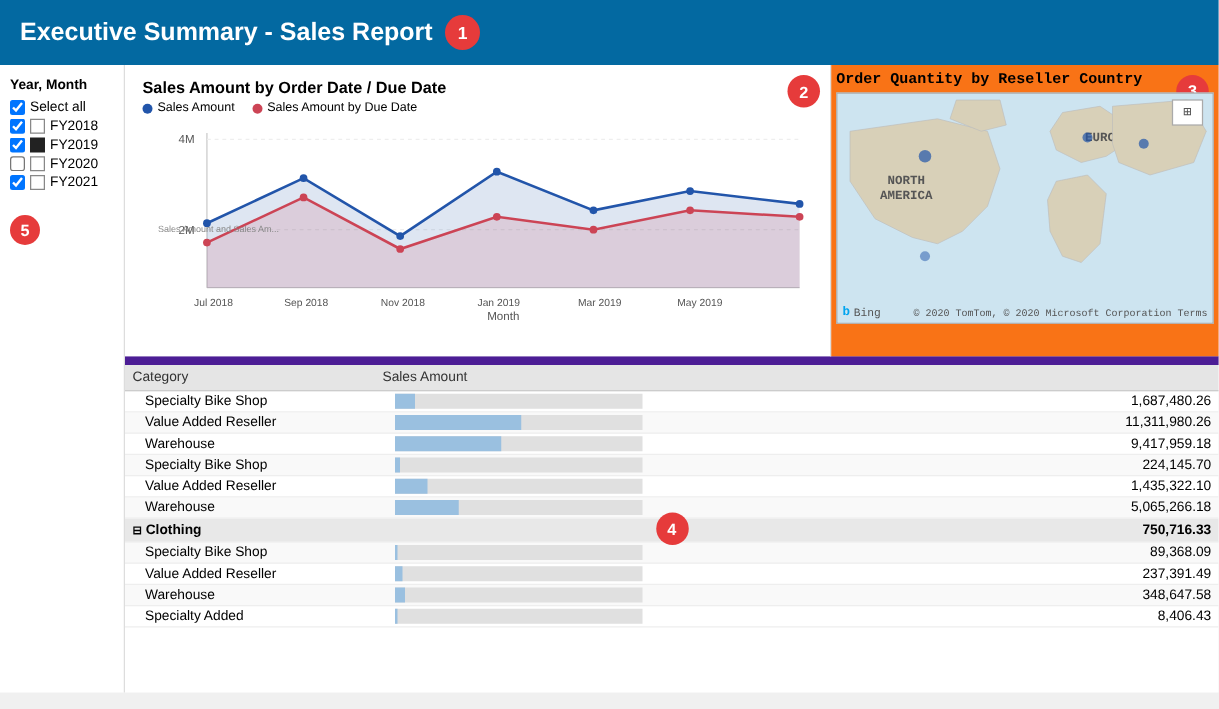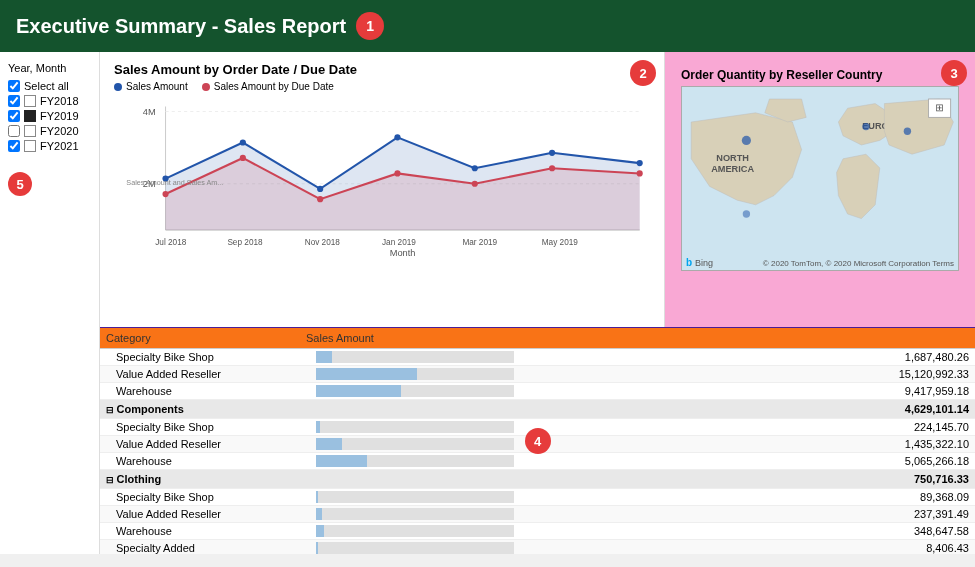--- a/index.html
+++ b/index.html
@@ -1,19 +1,19 @@
 <!DOCTYPE html>
 <html><head>
   <meta charset="utf-8">
   <style>
     * { box-sizing: border-box; margin: 0; padding: 0; }
     body { font-family: 'Segoe UI', Arial, sans-serif; font-size: 12px; background: #f0f0f0; width: 975px; height: 567px; overflow: hidden; }
 
     .header {
-      background: #14532d;
+      background: #0369a1;
       color: white;
       padding: 12px 16px;
       font-size: 20px;
       font-weight: bold;
       display: flex;
       align-items: center;
       gap: 10px;
     }
     .badge {
       background: #e63b3b;
@@ -36,21 +36,21 @@
 
     
     .sidebar {
       width: 100px;
       background: white;
       padding: 10px 8px;
       border-right: 1px solid #ddd;
       flex-shrink: 0;
     }
     .sidebar-title {
-      font-weight: normal;
+      font-weight: bold;
       font-size: 11px;
       margin-bottom: 6px;
     }
     .sidebar-item {
       display: flex;
       gap: 4px;
       font-size: 11px;
       margin-bottom: 3px;
     }
     .sidebar-item input[type=checkbox] {
@@ -80,22 +80,22 @@
 
     
     .charts-area {
       flex: 1;
       display: flex;
       flex-direction: column;
     }
 
     .charts-top {
       display: flex;
-      height: 276px;
-      border-bottom: 1px solid #4c1d95;
+      height: 240px;
+      border-bottom: 7px solid #4c1d95;
     }
 
     .line-chart-panel {
       flex: 1;
       background: white;
       padding: 10px 14px;
       border-right: 1px solid #ddd;
       position: relative;
     }
     .chart-title {
@@ -138,24 +138,25 @@
     
     .chart-svg-container {
       position: relative;
       height: 160px;
       text-align: right;
     }
 
     
     .map-panel {
       width: 310px;
-      background: #f9a8d4;
-      padding: 16px;
+      background: #f97316;
+      padding: 4px;
       position: relative;
       flex-shrink: 0;
+      font-family: Liberation Mono, monospace;
     }
     .map-title {
       font-size: 12px;
       font-weight: bold;
       margin-bottom: 4px;
     }
     .badge-3 {
       position: absolute;
       top: 8px;
       right: 8px;
@@ -206,21 +207,21 @@
       width: 100%;
       border-collapse: collapse;
       font-size: 11px;
     }
     table thead th {
       text-align: left;
       padding: 4px 6px;
       border-bottom: 1px solid #ccc;
       font-weight: normal;
       color: #333;
-      background: #f97316;
+      background: #e5e5e5;
     }
     table tbody tr {
       border-bottom: 1px solid #eee;
     }
     table tbody tr:nth-child(even) {
       background: #f9f9f9;
     }
     .category-row td {
       font-weight: bold;
       background: #e8e8e8 !important;
@@ -442,37 +443,30 @@
       </td>
       <td class="amount-cell">1,687,480.26</td>
     </tr>
             <tr class="sub-row">
       <td class="cat-label">Value Added Reseller</td>
       <td class="bar-cell">
         <div class="bar-bg">
                   <div class="bar-fill" style="width:51%"></div>
                 </div>
       </td>
-      <td class="amount-cell">15,120,992.33</td>
+      <td class="amount-cell">11,311,980.26</td>
     </tr>
             <tr class="sub-row">
       <td class="cat-label">Warehouse</td>
       <td class="bar-cell">
         <div class="bar-bg">
                   <div class="bar-fill" style="width:43%"></div>
                 </div>
       </td>
       <td class="amount-cell">9,417,959.18</td>
-    </tr>
-            <tr class="category-row">
-      <td class="cat-label">
-        <span class="expand-icon">⊟</span>Components
-      </td>
-      <td class="bar-cell"></td>
-      <td class="amount-cell">4,629,101.14</td>
     </tr>
             <tr class="sub-row">
       <td class="cat-label">Specialty Bike Shop</td>
       <td class="bar-cell">
         <div class="bar-bg">
                   <div class="bar-fill" style="width:2%"></div>
                 </div>
       </td>
       <td class="amount-cell">224,145.70</td>
     </tr>

